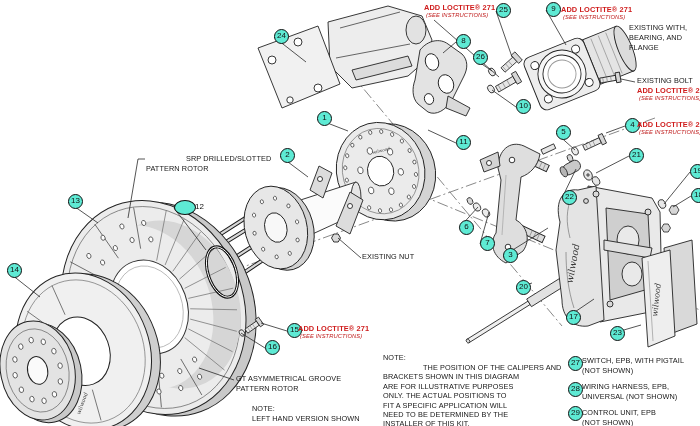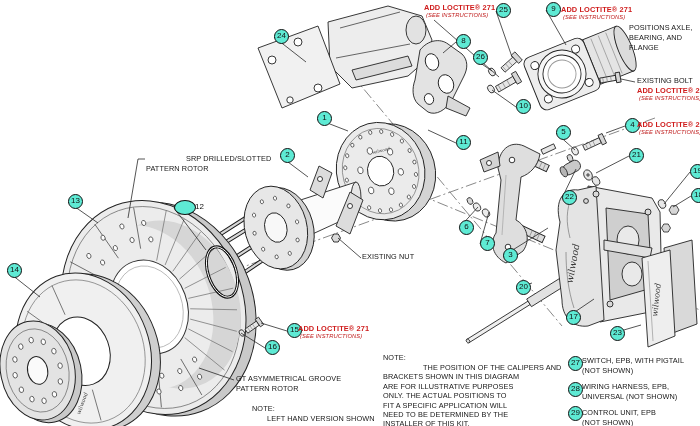--- a/index.html
+++ b/index.html
@@ -392,37 +392,37 @@
       <div class="callout" style="left: 266px; top: 29px;">24</div>
       <div class="callout" style="left: 488px; top: 3px;">25</div>
       <div class="callout" style="left: 465px; top: 50px;">26</div>
       <div class="callout" style="left: 560px; top: 356px;">27</div>
       <div class="callout" style="left: 560px; top: 382px;">28</div>
       <div class="callout" style="left: 560px; top: 406px;">29</div>
       <div class="lbl red-title" style="left: 424px; top: 3px;">ADD LOCTITE® 271</div>
       <div class="lbl red-sub" style="left: 426px; top: 12px;">(SEE INSTRUCTIONS)</div>
       <div class="lbl red-title" style="left: 561px; top: 5px;">ADD LOCTITE® 271</div>
       <div class="lbl red-sub" style="left: 563px; top: 14px;">(SEE INSTRUCTIONS)</div>
-      <div class="lbl plain" style="left: 629px; top: 23px;">POSITIONS AXLE,</div>
+      <div class="lbl plain" style="left: 629px; top: 23px;">EXISTING WITH,</div>
       <div class="lbl plain" style="left: 629px; top: 33px;">BEARING, AND</div>
       <div class="lbl plain" style="left: 629px; top: 43px;">FLANGE</div>
       <div class="lbl plain" style="left: 637px; top: 76px;">EXISTING BOLT</div>
       <div class="lbl red-title" style="left: 637px; top: 86px;">ADD LOCTITE® 271</div>
       <div class="lbl red-sub" style="left: 639px; top: 95px;">(SEE INSTRUCTIONS)</div>
       <div class="lbl red-title" style="left: 637px; top: 120px;">ADD LOCTITE® 271</div>
       <div class="lbl red-sub" style="left: 639px; top: 129px;">(SEE INSTRUCTIONS)</div>
       <div class="lbl plain" style="left: 146px; top: 154px; margin-left: 40px;">SRP DRILLED/SLOTTED</div>
       <div class="lbl plain" style="left: 146px; top: 164px;">PATTERN ROTOR</div>
       <div class="lbl plain" style="left: 362px; top: 252px;">EXISTING NUT</div>
       <div class="lbl red-title" style="left: 298px; top: 324px;">ADD LOCTITE® 271</div>
       <div class="lbl red-sub" style="left: 300px; top: 333px;">(SEE INSTRUCTIONS)</div>
       <div class="lbl plain" style="left: 236px; top: 374px;">GT ASYMMETRICAL GROOVE</div>
       <div class="lbl plain" style="left: 236px; top: 384px;">PATTERN ROTOR</div>
       <div class="lbl plain" style="left: 252px; top: 404px;">NOTE:</div>
-      <div class="lbl plain" style="left: 252px; top: 414px; margin-left: 15px;">LEFT HAND VERSION SHOWN</div>
+      <div class="lbl plain" style="left: 252px; top: 414px;">LEFT HAND VERSION SHOWN</div>
       <div class="lbl plain" style="left: 383px; top: 353px;">NOTE:</div>
       <div class="lbl plain" style="left: 383px; top: 363px; margin-left: 40px;">THE POSITION OF THE CALIPERS AND</div>
       <div class="lbl plain" style="left: 383px; top: 372px;">BRACKETS SHOWN IN THIS DIAGRAM</div>
       <div class="lbl plain" style="left: 383px; top: 382px;">ARE FOR ILLUSTRATIVE PURPOSES</div>
       <div class="lbl plain" style="left: 383px; top: 391px;">ONLY.  THE ACTUAL POSITIONS TO</div>
       <div class="lbl plain" style="left: 383px; top: 401px;">FIT A SPECIFIC APPLICATION WILL</div>
       <div class="lbl plain" style="left: 383px; top: 410px;">NEED TO BE DETERMINED BY THE</div>
       <div class="lbl plain" style="left: 383px; top: 419px;">INSTALLER OF THIS KIT.</div>
       <div class="lbl plain" style="left: 582px; top: 356px;">SWITCH, EPB, WITH PIGTAIL</div>
       <div class="lbl plain" style="left: 582px; top: 366px;">(NOT SHOWN)</div>

